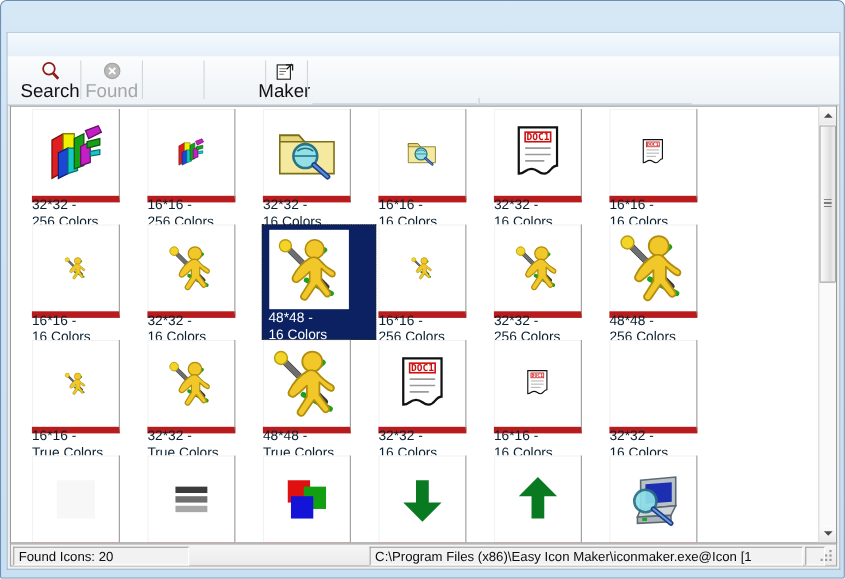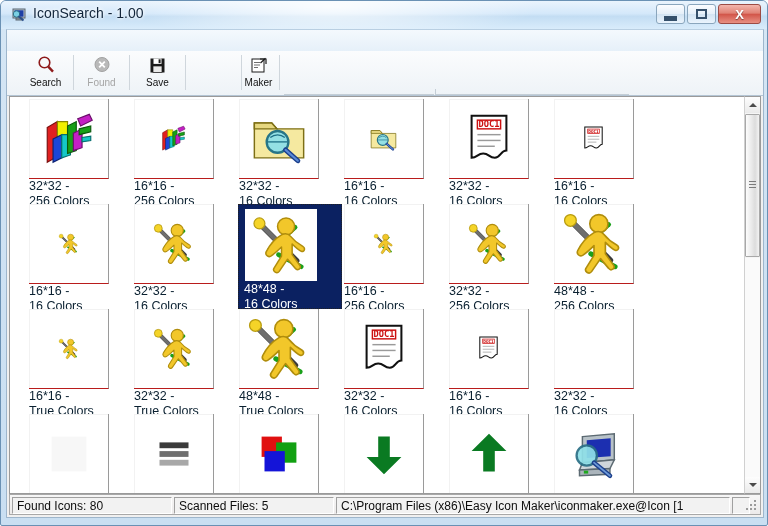--- a/index.html
+++ b/index.html
@@ -88,21 +88,21 @@
     position:absolute;left:0;top:21px;right:0;height:44px;
     background:linear-gradient(to bottom,#fbfcfd 0%,#eef3f7 100%);
     border-bottom:1px solid #b4c5d4;
   }
   .tbtn{
     position:absolute;top:1px;width:49px;height:41px;
     display:flex;flex-direction:column;align-items:center;justify-content:flex-start;
     cursor:default;
   }
   .tbtn .ticon{height:22px;display:flex;align-items:center;justify-content:center;margin-top:2px;}
-  .tbtn .tlabel{font-size:10px;color:#111;line-height:13px;margin-top:0px;}
+  .tbtn .tlabel{font-size:17px;color:#111;line-height:13px;margin-top:0px;}
   .tbtn.disabled .tlabel{color:#a5a5a5;}
   .tsep{position:absolute;top:4px;width:1px;height:35px;background:#cfd6dc;}
   
   #addr-wrap{
     position:absolute;left:277px;top:4px;width:345px;height:24px;
     box-sizing:border-box;
     background:#ffffff;
     border:2px solid;
     border-color:#8d8d8d #ffffff #ffffff #8d8d8d;
     outline:1px solid #5d6b77;
@@ -136,21 +136,21 @@
   #grid{
     position:absolute;left:0;top:0;width:735px;height:398px;
   }
   .cell{
     position:absolute;width:104px;height:105px;
   }
   .cell .thumb{
     position:absolute;left:1px;top:0px;width:79px;height:79px;
     background:#ffffff;
     border-right:1px solid #9a9a9a;
-    border-bottom:1px solid #b91c1c;
+    border-bottom:6px solid #b91c1c;
     box-shadow:inset 1px 1px 0 #f2f2f2;
     display:flex;align-items:center;justify-content:center;
     overflow:hidden;
   }
   .cell .lbl{
     position:absolute;left:1px;top:80px;width:100px;
     font-size:12.5px;color:#0a2030;line-height:15px;
   }
   
   .cell.selected{
@@ -218,51 +218,20 @@
   }
   .sg-d{position:absolute;width:2px;height:2px;background:#9a9a9a;}
   
   svg{display:block;}
 </style>
 </head>
 <body>
 
 <div id="window">
 
-  <div id="titlebar">
-    <div class="sheen"></div>
-
-    <div id="app-icon">
-      <svg width="18" height="18" viewBox="0 0 18 18">
-        <rect x="3" y="3" width="12" height="9" fill="#b9c4cc" stroke="#5a6670"></rect>
-        <rect x="4.5" y="4.3" width="9" height="6.4" fill="#1d3fa6"></rect>
-        <rect x="6" y="12" width="6" height="2" fill="#8f9aa3" stroke="#5a6670"></rect>
-        <circle cx="6.5" cy="8" r="3.2" fill="#7fd7e8" stroke="#2a6f86" opacity="0.95"></circle>
-        <line x1="8.6" y1="10.2" x2="13.5" y2="14.6" stroke="#2b4f8a" stroke-width="2"></line>
-      </svg>
-    </div>
-
-    <div id="title-text">IconSearch - 1.00</div>
-
-    <div class="wbtn" id="btn-min">
-      <div class="wbtn-glyph">
-        <span class="min-bar"></span>
-      </div>
-    </div>
-
-    <div class="wbtn" id="btn-max">
-      <div class="wbtn-glyph">
-        <span class="max-sq"></span>
-      </div>
-    </div>
-
-    <div class="wbtn" id="btn-close">
-      <div class="wbtn-glyph">X</div>
-    </div>
-  </div>
 
   <div id="client">
 
     <div id="menubar">
       <div class="menu-item" id="menu-file">File</div>
     </div>
 
     <div id="toolbar">
 
       <div class="tbtn" style="left:14px">
@@ -281,31 +250,20 @@
           <svg width="20" height="20" viewBox="0 0 20 20">
             <circle cx="10" cy="9.5" r="7" fill="#b9b9b9"></circle>
             <circle cx="10" cy="9.5" r="7" fill="none" stroke="#a2a2a2"></circle>
             <path d="M7.2 6.7 L12.8 12.3 M12.8 6.7 L7.2 12.3" stroke="#ffffff" stroke-width="1.8"></path>
           </svg>
         </div>
         <div class="tlabel">Found</div>
       </div>
       <div class="tsep" style="left:122px"></div>
 
-      <div class="tbtn" style="left:126px">
-        <div class="ticon">
-          <svg width="19" height="19" viewBox="0 0 19 19">
-            <rect x="2.5" y="2.5" width="14" height="14" fill="#1b1b1b"></rect>
-            <rect x="5.5" y="2.5" width="8" height="5.4" fill="#ffffff"></rect>
-            <rect x="10.6" y="3.3" width="2" height="3.8" fill="#1b1b1b"></rect>
-            <rect x="5" y="10" width="9" height="6.5" fill="#e9e9e9" stroke="#1b1b1b" stroke-width="0.7"></rect>
-          </svg>
-        </div>
-        <div class="tlabel">Save</div>
-      </div>
       <div class="tsep" style="left:178px"></div>
 
       <div class="tsep" style="left:234px"></div>
 
       <div class="tbtn" style="left:227px">
         <div class="ticon">
           <svg width="20" height="19" viewBox="0 0 20 19">
             <rect x="3" y="3" width="12" height="13" fill="#ffffff" stroke="#1b1b1b"></rect>
             <line x1="5" y1="6.5" x2="11" y2="6.5" stroke="#6e6e6e"></line>
             <line x1="5" y1="9" x2="11" y2="9" stroke="#6e6e6e"></line>
@@ -782,22 +740,21 @@
       <div id="sb-thumb">
         <span class="grip"></span>
       </div>
       <div id="sb-track"></div>
       <div class="sb-btn" id="sb-down">
         <span class="sb-arrow-down"></span>
       </div>
     </div>
 
     <div id="statusbar">
-      <div class="spane" id="spane1">Found Icons: 80</div>
-      <div class="spane" id="spane2">Scanned Files: 5</div>
+      <div class="spane" id="spane1">Found Icons: 20</div>
       <div class="spane" id="spane3">C:\Program Files (x86)\Easy Icon Maker\iconmaker.exe@Icon [1</div>
       <div class="spane" id="spane4"></div>
       <div id="sizegrip">
         <span class="sg-d" style="left:10px;top:2px"></span>
         <span class="sg-d" style="left:6px;top:6px"></span>
         <span class="sg-d" style="left:10px;top:6px"></span>
         <span class="sg-d" style="left:2px;top:10px"></span>
         <span class="sg-d" style="left:6px;top:10px"></span>
         <span class="sg-d" style="left:10px;top:10px"></span>
       </div>

